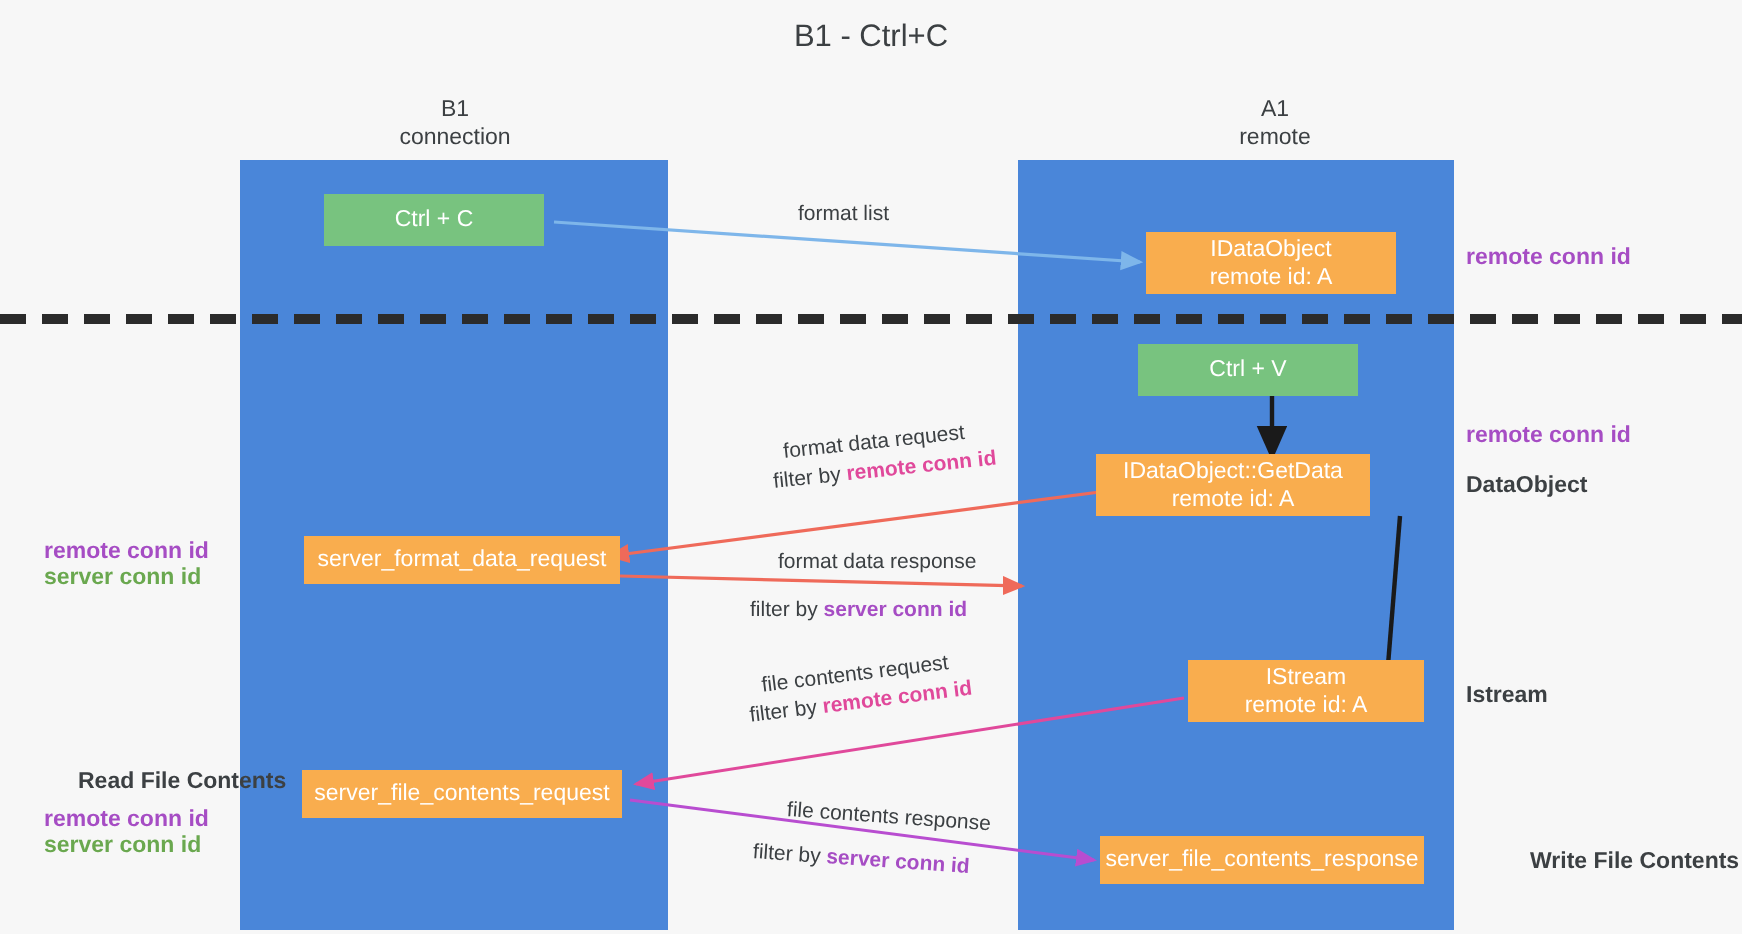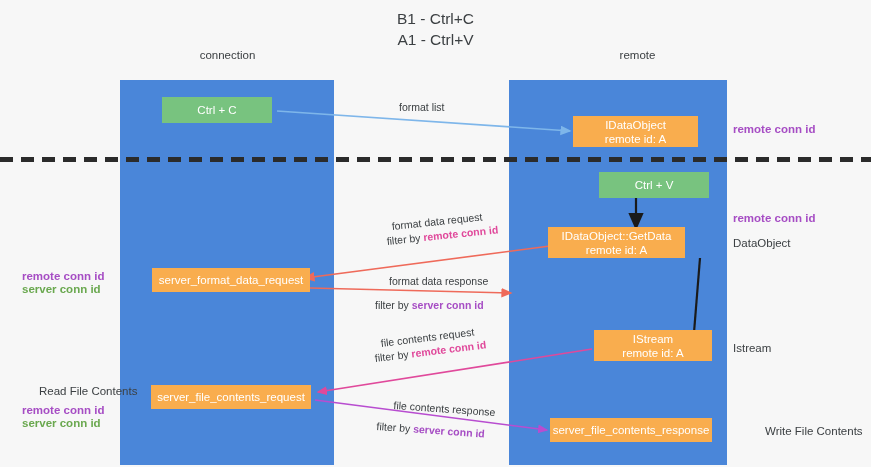--- a/index.html
+++ b/index.html
@@ -63,21 +63,21 @@
 
   .annot {
     position: absolute;
     font-size: 11.5px;
     line-height: 14px;
     color: #3c4043;
     white-space: nowrap;
   }
   .c-purple { color: #a64dc4; font-weight: bold; }
   .c-green  { color: #6aa84f; font-weight: bold; }
-  .c-dark   { color: #3c4043; }
+  .c-dark   { color: #3c4043; font-weight: bold; }
 
   .edge-label {
     position: absolute;
     font-size: 10.5px;
     line-height: 14px;
     color: #3c4043;
     white-space: nowrap;
   }
   .lbl-pink   { color: #e0499b; font-weight: bold; }
   .lbl-purple { color: #a64dc4; font-weight: bold; }
@@ -102,27 +102,28 @@
     );
   }
 </style>
 </head>
 <body>
 
 <div id="canvas">
 
   <div class="title">
     <div>B1 - Ctrl+C</div>
-    <div>A1 - Ctrl+V</div>
   </div>
 
   <div class="lane-head lane-head-b1">
+    <div>B1</div>
     <div>connection</div>
   </div>
   <div class="lane-head lane-head-a1">
+    <div>A1</div>
     <div>remote</div>
   </div>
 
   <div class="lane lane-b1"></div>
   <div class="lane lane-a1"></div>
 
   <svg class="overlay" viewBox="0 0 871 467">
     <defs>
       <marker id="ah-blue" markerWidth="7" markerHeight="7" refX="6" refY="3" orient="auto">
         <path d="M0,0 L7,3 L0,6 z" fill="#7eb6ea"></path>
@@ -160,21 +161,21 @@
 
   <div class="box box-green" style="left:162px; top:97px; width:110px; height:26px;">
     <div>Ctrl + C</div>
   </div>
 
   <div class="box box-orange" style="left:573px; top:116px; width:125px; height:31px;">
     <div>IDataObject</div>
     <div>remote id: A</div>
   </div>
 
-  <div class="box box-green" style="left:599px; top:172px; width:110px; height:26px;text-align:right;">
+  <div class="box box-green" style="left:569px; top:172px; width:110px; height:26px;text-align:right;">
     <div>Ctrl + V</div>
   </div>
 
   <div class="box box-orange" style="left:548px; top:227px; width:137px; height:31px;align-items:center;">
     <div>IDataObject::GetData</div>
     <div>remote id: A</div>
   </div>
 
   <div class="box box-orange" style="left:152px; top:268px; width:158px; height:24px;">
     <div>server_format_data_request</div>

